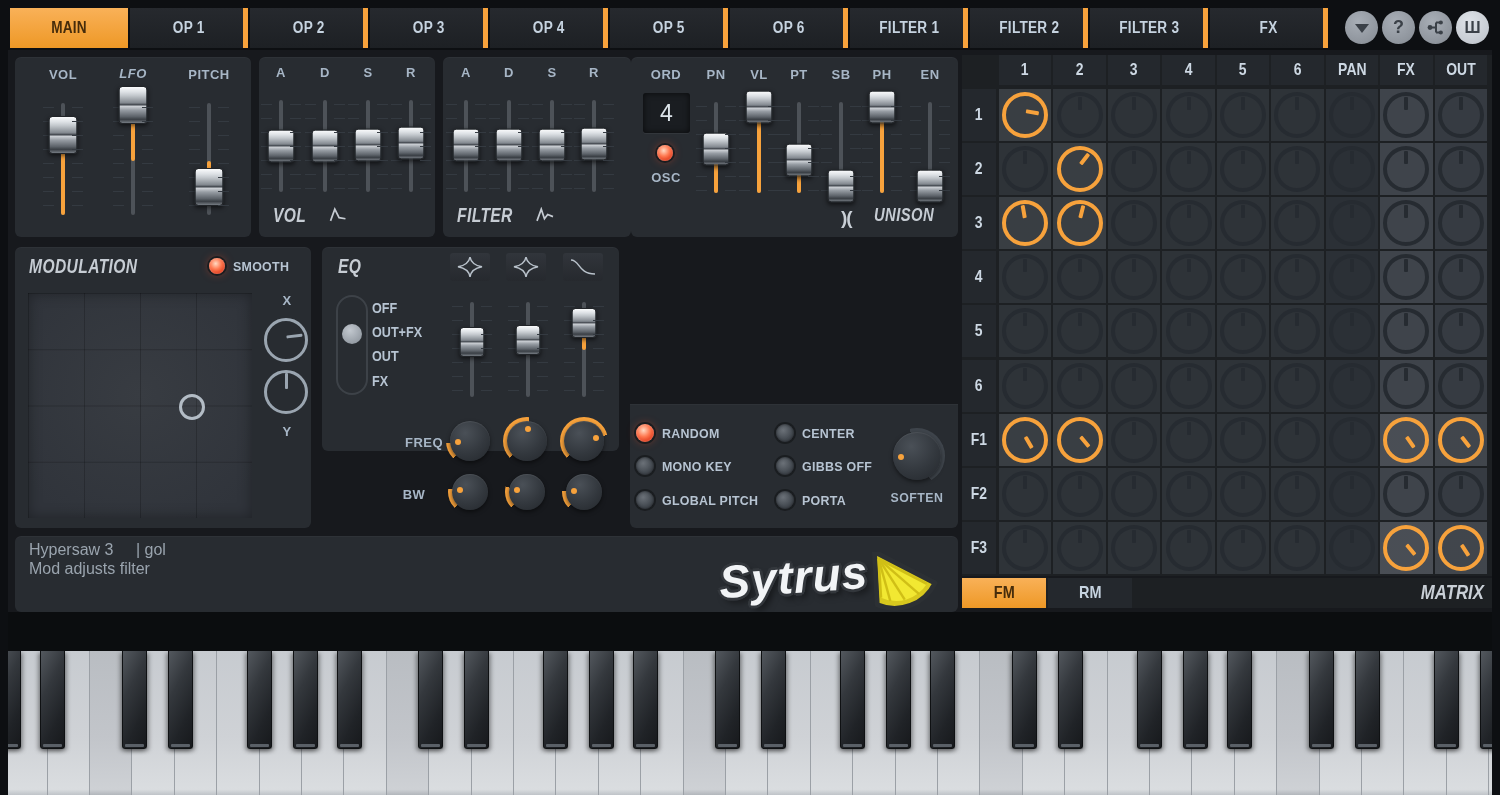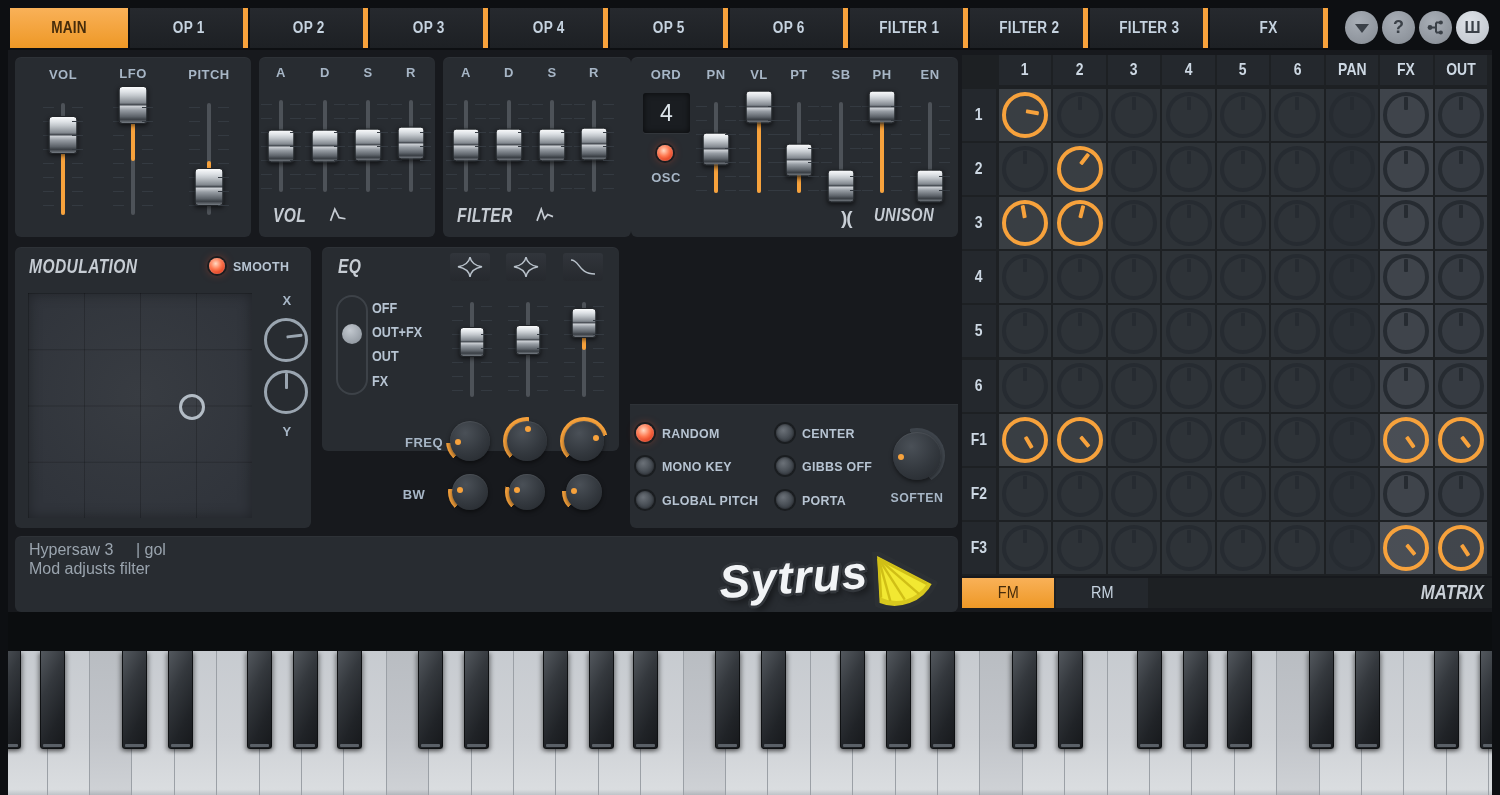--- a/index.html
+++ b/index.html
@@ -94,21 +94,21 @@
   .mcell.colpan{background:#2b3036;}
   .mcell.colfx{background:#3f444b;}
   .mcell.colout{background:#363b42;}
   .mcell.hot{background-image:linear-gradient(rgba(255,255,255,.055),rgba(255,255,255,.055));}
   .mknob{width:38px;height:38px;border-radius:50%;border:4px solid #262b31;position:relative;flex:none;}
   .mknob .ptr{position:absolute;left:50%;top:1px;width:4px;height:13px;margin-left:-2px;background:#262b31;
       transform-origin:2px 14px;border-radius:1px;}
   .mknob.on{border-color:var(--accent);}
   .mknob.on .ptr{background:var(--accent);}
   .mxbar{position:absolute;left:962px;top:578px;width:530px;height:30px;background:#1d2023;display:flex;align-items:center;}
-  .mxtab{width:92px;height:30px;display:flex;align-items:center;justify-content:center;font-size:17px;font-weight:normal;cursor:pointer;}
+  .mxtab{width:84px;height:30px;display:flex;align-items:center;justify-content:center;font-size:17px;font-weight:bold;cursor:pointer;}
   .mxtab span{transform:scaleX(.85);}
   .mxtab.fm{background:linear-gradient(#f9b158,#ee9826);color:#462c0b;}
   .mxtab.rm{background:#24282d;color:#c6d3e0;margin-left:2px;}
   .mxtitle{position:absolute;right:8px;top:2px;color:#c9cfd6;font-size:21px;font-weight:bold;font-style:italic;transform:scaleX(.8);transform-origin:right center;}
   
   .ordbox{position:absolute;left:12px;top:36px;width:47px;height:40px;background:#1a1d21;border-radius:3px;
       box-shadow:inset 0 0 6px rgba(0,0,0,.7), 0 1px 0 rgba(255,255,255,.05);
       display:flex;align-items:center;justify-content:center;color:#dde4ea;font-size:23px;cursor:pointer;}
   .unicon{position:absolute;color:#c9cfd6;font-size:19px;font-weight:bold;letter-spacing:-1px;}
   
@@ -198,21 +198,21 @@
       </div>
     </div>
 
   <div class="panel" id="p-master" style="left:15px;top:57px;width:236px;height:180px;">
       <div class="slabel" style="left: 48px; top: 10px;">VOL</div>
       <div class="vslider" style="left: 31px; top: 46px; height: 112px;">
         <div class="track"></div>
         <div class="sfill" style="top: 37%; height: 63%;"></div>
         <div class="handle" style="top: 29%; width: 27px; height: 36px;"></div>
       </div>
-      <div class="slabel" style="left: 118px; top: 9px;">LFO</div>
+      <div class="slabel" style="left: 118px; top: 9px; font-style: italic;">LFO</div>
       <div class="vslider" style="left: 101px; top: 46px; height: 112px;">
         <div class="track"></div>
         <div class="sfill" style="top: 10%; height: 42%;"></div>
         <div class="handle" style="top: 2%; width: 27px; height: 36px;"></div>
       </div>
       <div class="slabel" style="left: 194px; top: 10px;">PITCH</div>
       <div class="vslider" style="left: 177px; top: 46px; height: 112px;">
         <div class="track"></div>
         <div class="sfill" style="top: 52%; height: 21%;"></div>
         <div class="handle" style="top: 75%; width: 27px; height: 36px;"></div>

